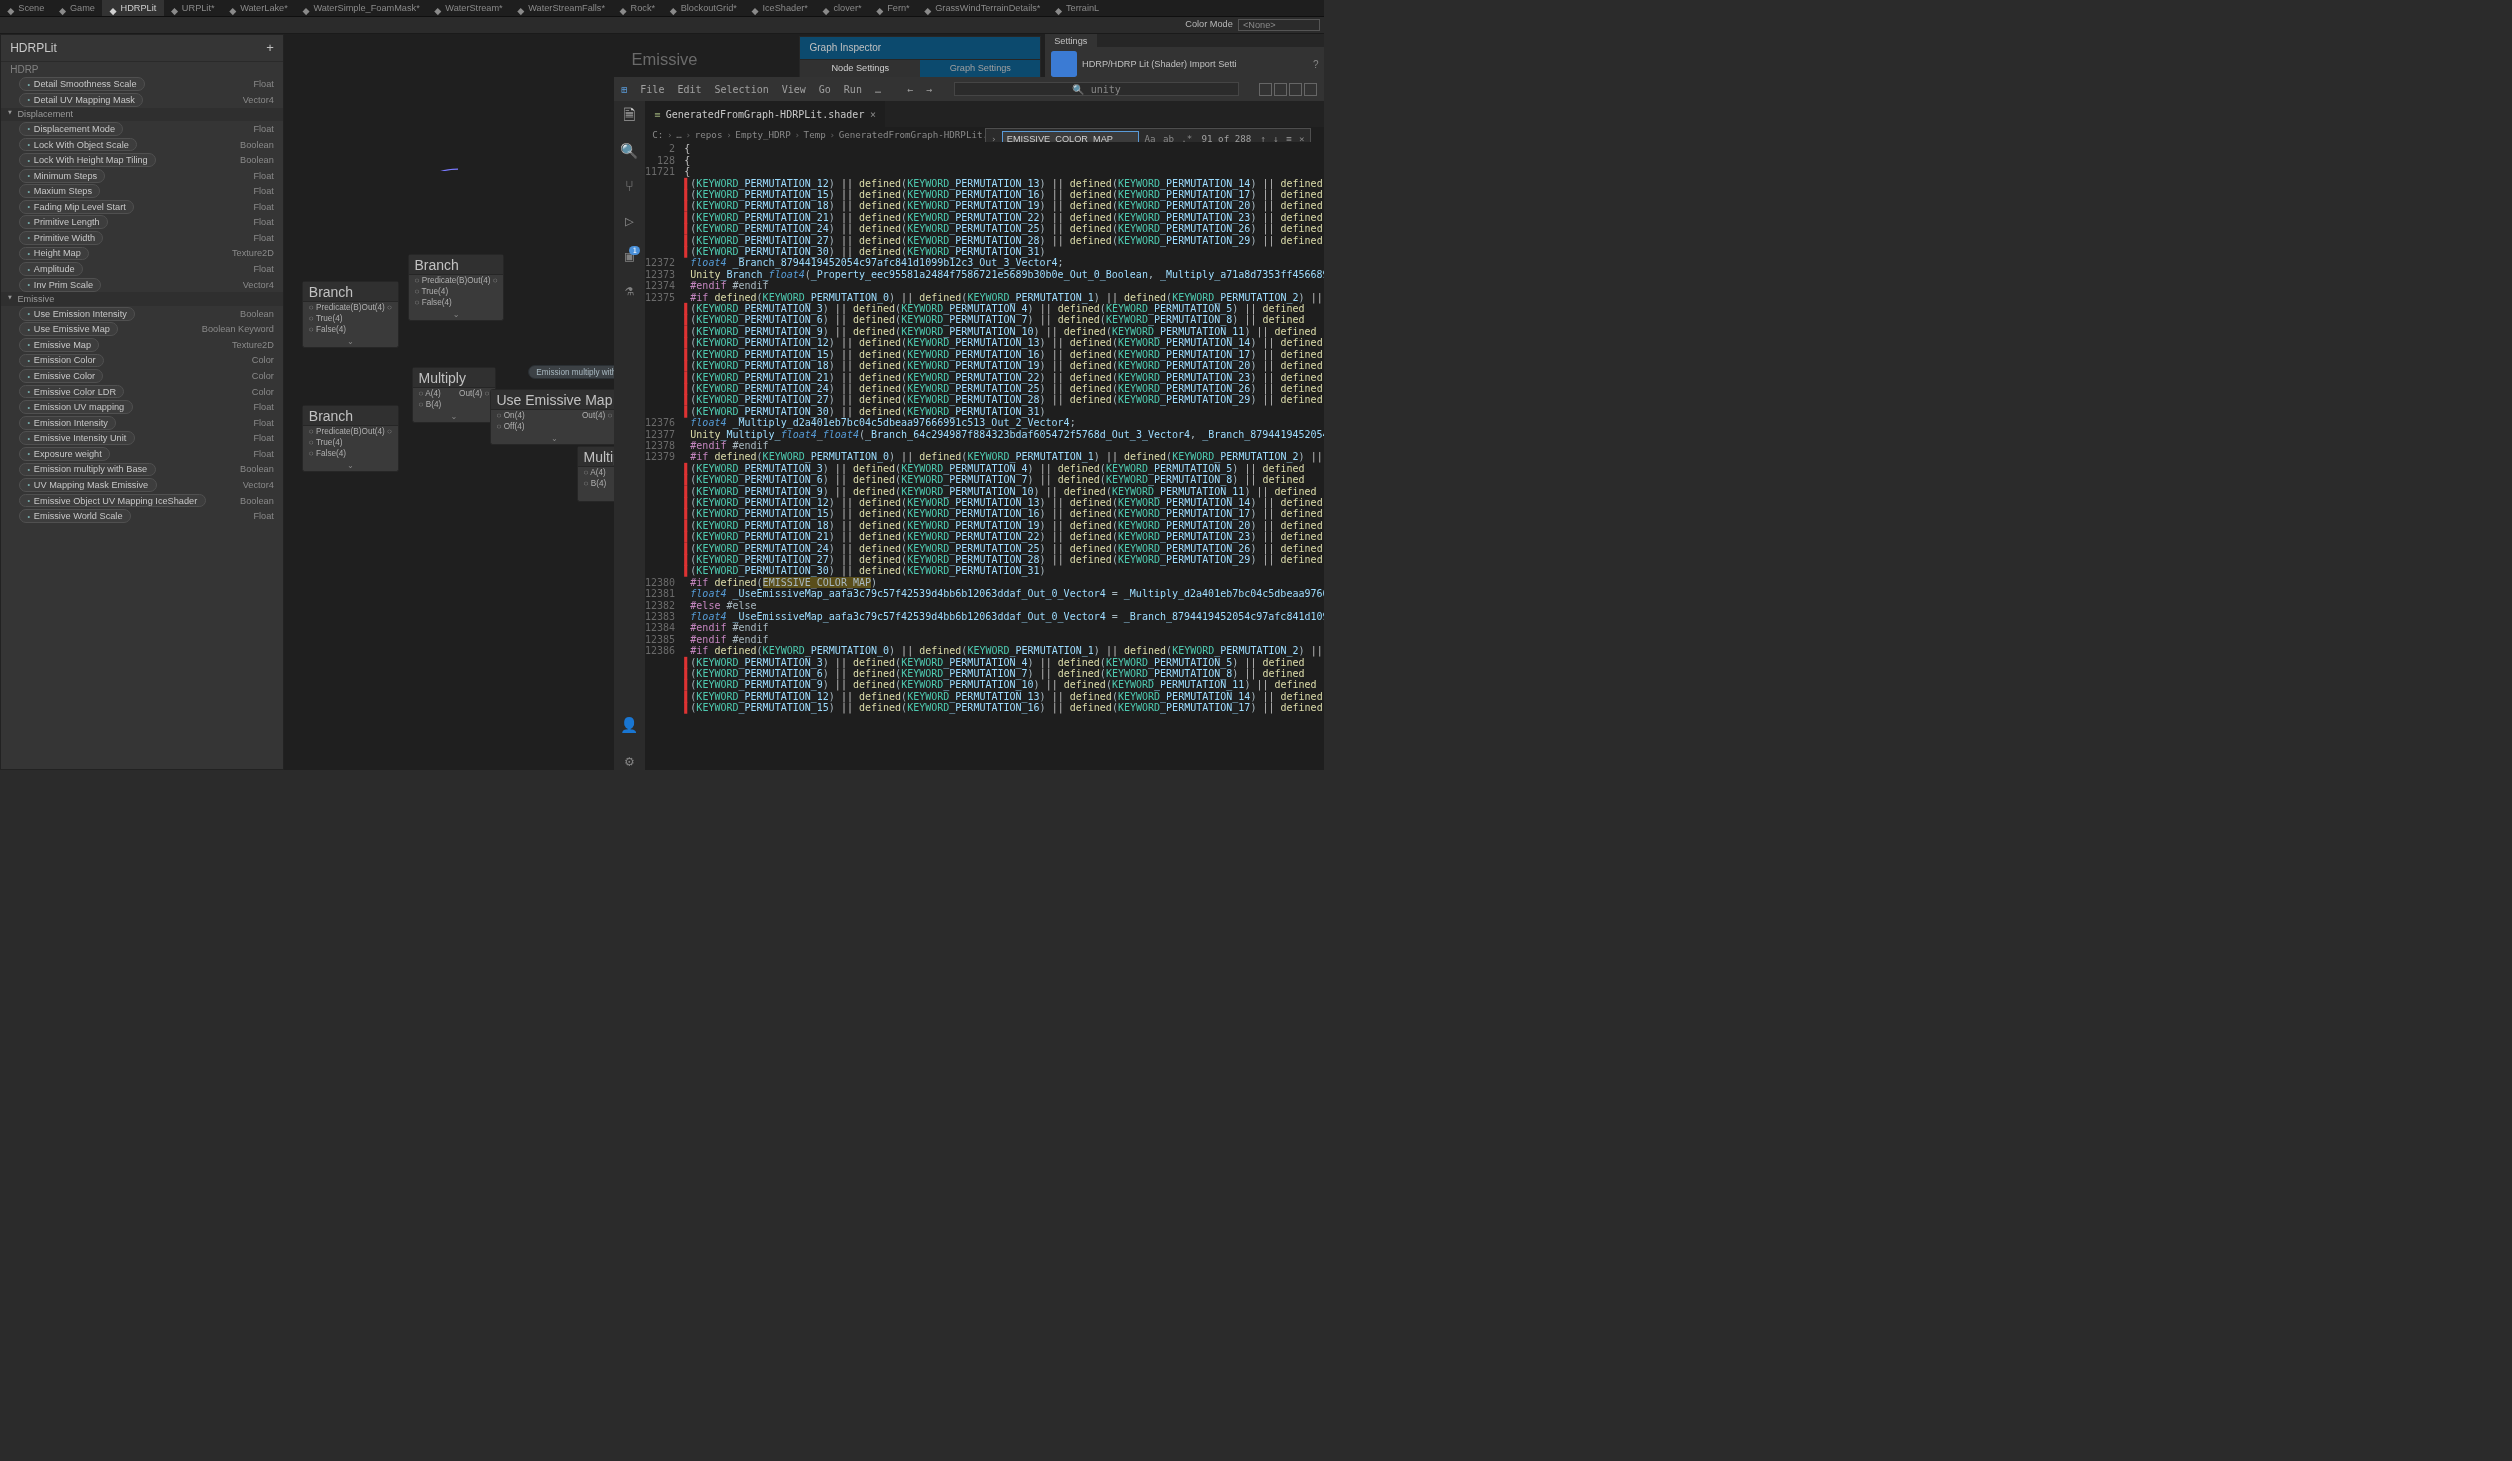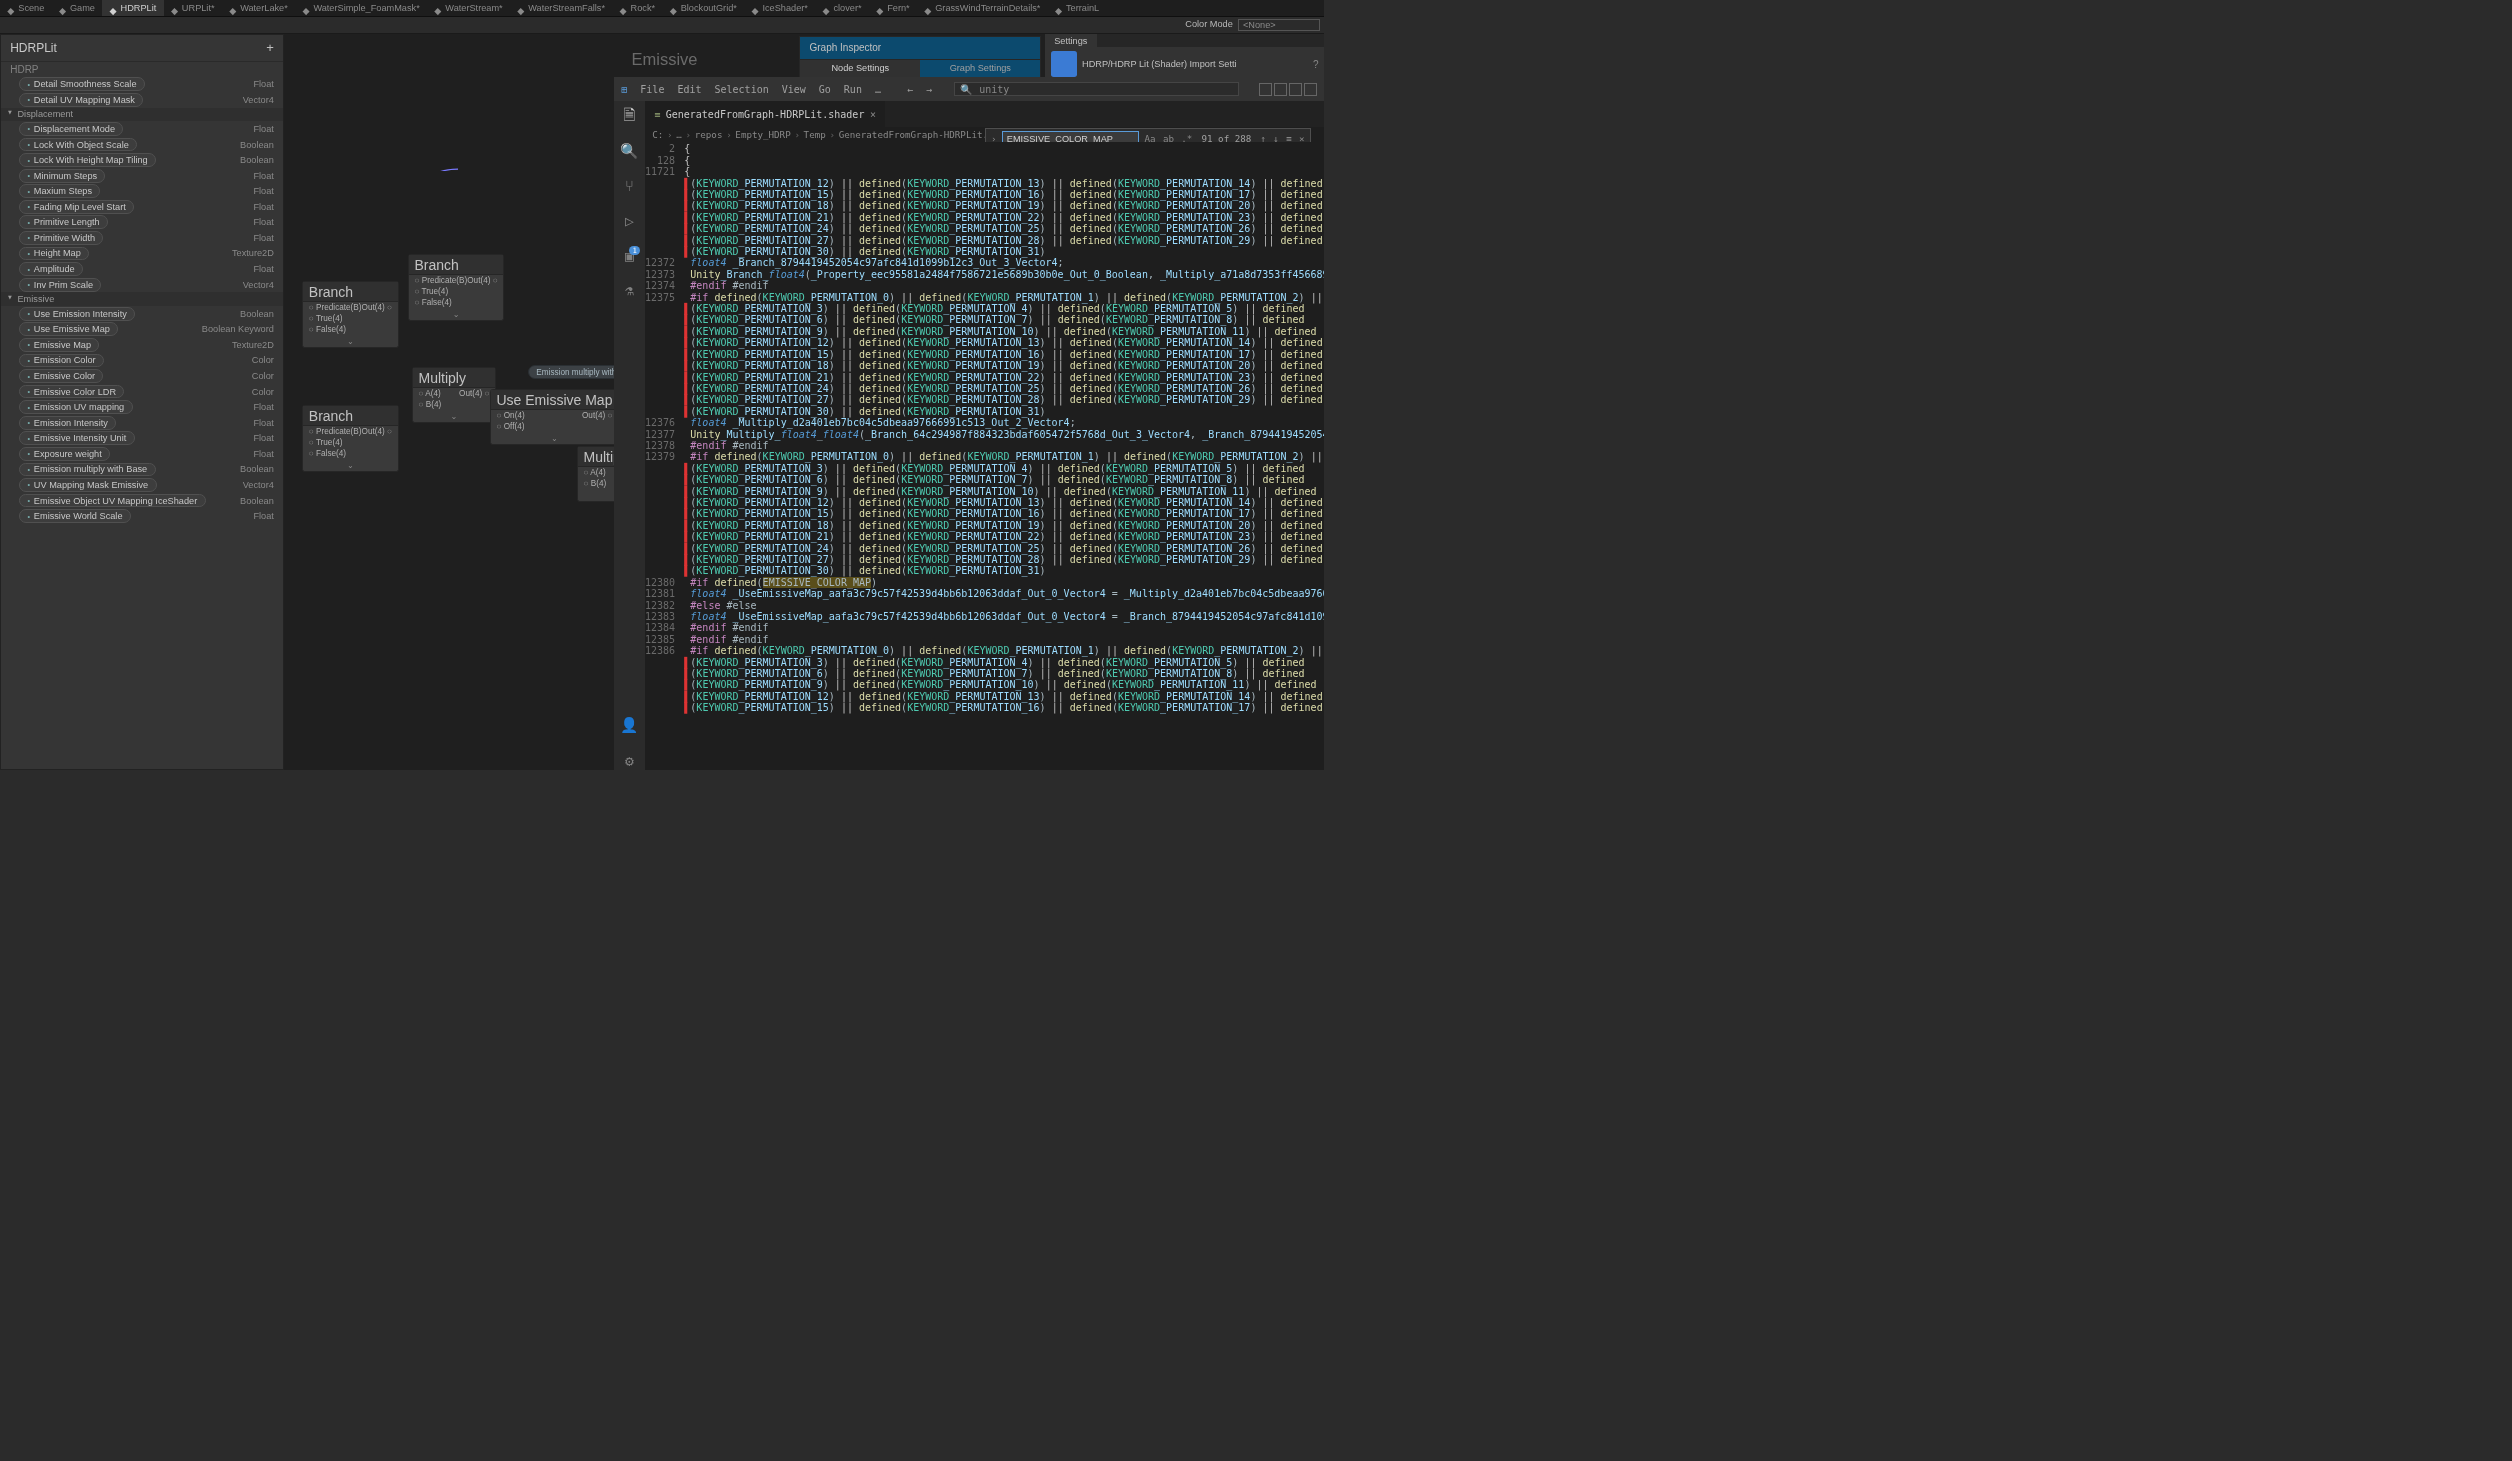--- a/index.html
+++ b/index.html
@@ -63,21 +63,21 @@
 
 .project-panel { flex: 1; background: #2a2a2a; font-size: 9.2px; }
 .tree-row { display: flex; align-items: center; padding: 0.9px 3.7px; cursor: pointer; color: #b0b0b0; }
 .tree-row .tri { width: 9.2px; font-size: 7.3px; }
 .folder-icon { width: 11px; height: 9.2px; background: #6b6054; margin-right: 3.7px; border-radius: 0.9px; }
 
 
 .vscode { position: absolute; left: 614px; top: 77px; right: 0; bottom: 0; background: #1e1e1e; display: flex; flex-direction: column; font-family: Consolas, monospace; font-size: 10px; }
 .vscode-menu { display: flex; align-items: center; height: 24px; background: #333; gap: 13px; padding: 0 7.3px; color: #a0a0a0; }
 .vscode-menu span { cursor: pointer; }
-.vscode-search-field { flex: 1; background: #2b2b2b; border: 0.9px solid #454545; color: #888; padding: 0.9px 5.5px; margin-left: 9.2px; }
+.vscode-search-field { flex: 1; background: #2b2b2b; border: 0.9px solid #454545; color: #888; padding: 0.9px 5.5px; margin-left: 9.2px; text-align: center; }
 .layout-icons { display: flex; gap: 1.8px; margin-left: 7.3px; }
 .layout-icons span { width: 13px; height: 13px; border: 0.9px solid #666; }
 .vscode-body { display: flex; flex: 1; overflow: hidden; }
 .activity-bar { width: 31px; background: #2b2b2b; display: flex; flex-direction: column; align-items: center; padding-top: 5.5px; gap: 14.7px; position: relative; }
 .activity-bar .aicon { width: 20px; height: 20px; display: flex; align-items: center; justify-content: center; color: #808080; cursor: pointer; font-size: 14.7px; }
 .activity-bar .aicon.active { color: #d0d0d0; }
 .badge { position: absolute; left: 14.7px; background: #4a90d9; color: #fff; font-size: 7.3px; border-radius: 6.4px; padding: 0 3.7px; }
 .editor-area { flex: 1; display: flex; flex-direction: column; overflow: hidden; }
 .editor-tabs { display: flex; background: #222; height: 26px; align-items: center; }
 .editor-tab { display: flex; align-items: center; gap: 5.5px; background: #1e1e1e; padding: 0 9.2px; height: 100%; color: #c8c8c8; font-size: 10px; }

